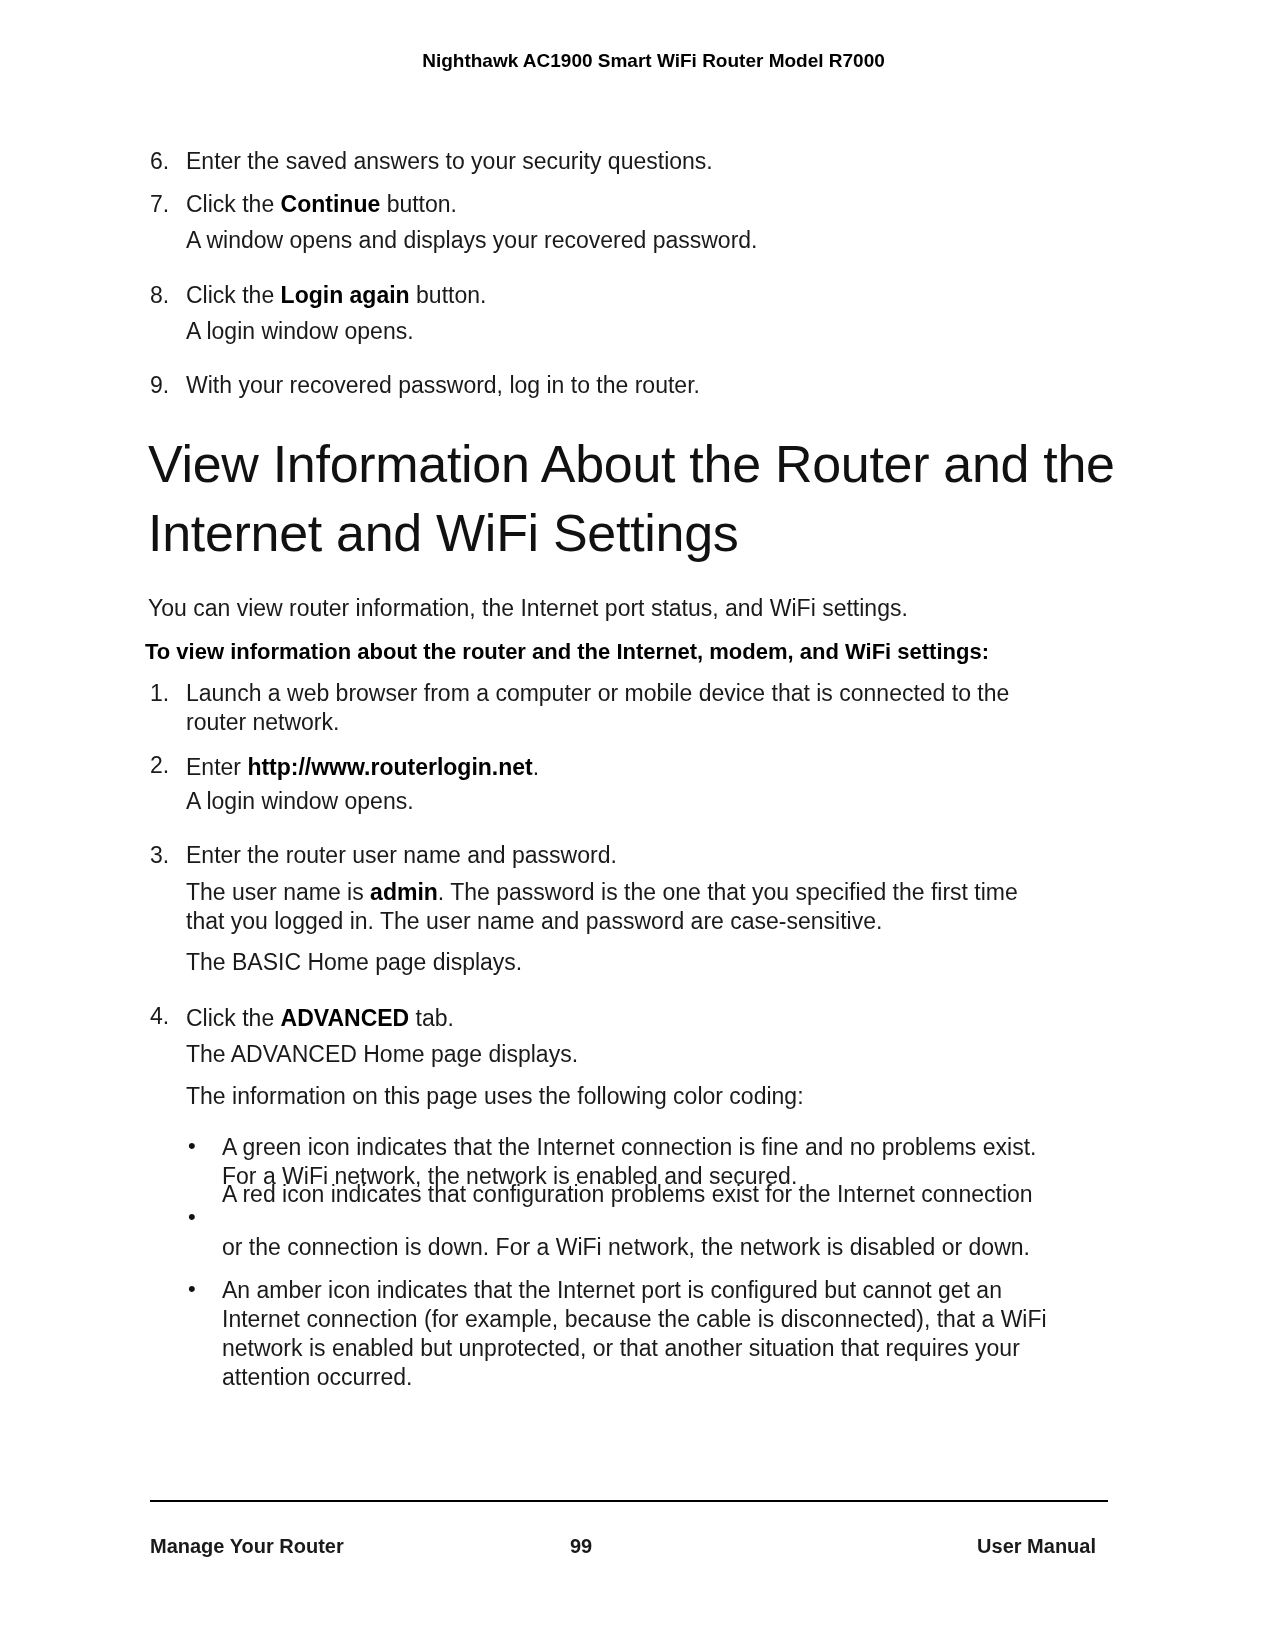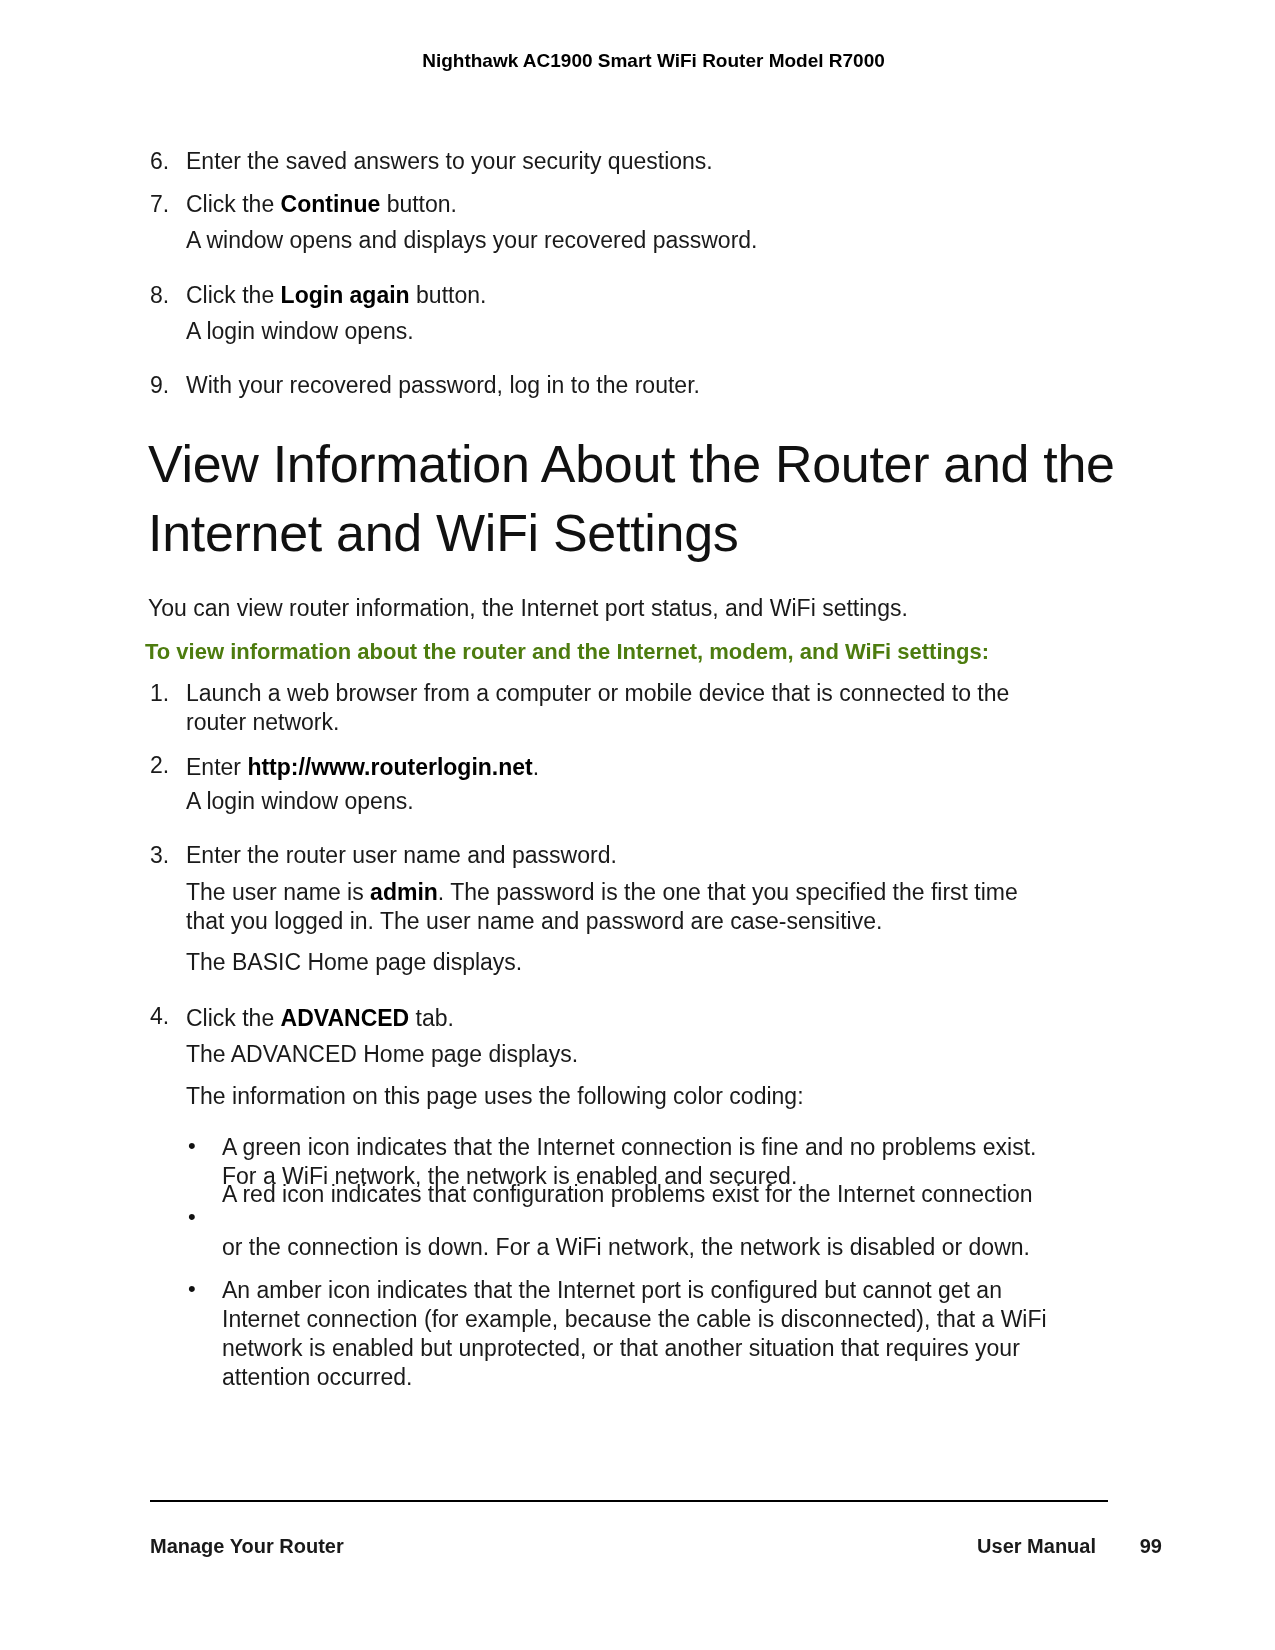--- a/index.html
+++ b/index.html
@@ -10,21 +10,21 @@
          font-weight: bold; font-size: 19px; color: #000; padding-left: 16px; }
   .body-text { font-size: 23px; line-height: 30px; color: #1a1a1a; white-space: nowrap; text-align: center; }
   .num { position: absolute; left: 150px; width: 36px; font-size: 23px; line-height: 30px; color: #1a1a1a; }
   .step { position: absolute; left: 186px; }
   .sub { position: absolute; left: 186px; }
   .bullet-dot { position: absolute; left: 188px; font-size: 22px; line-height: 30px; }
   .bullet-text { position: absolute; left: 222px; }
   b, .bold { font-weight: bold; color: #000; }
   .h1 { position: absolute; left: 148px; font-size: 52px; line-height: 58px; font-weight: normal;
         color: #111; letter-spacing: -0.3px; white-space: nowrap; }
-  .procedure { position: absolute; left: 145px; font-weight: bold; font-size: 22px; line-height: 30px; color: #4d7c0f; white-space: nowrap; }
+  .procedure { position: absolute; left: 145px; font-weight: bold; font-size: 22px; line-height: 30px; color: #000000; white-space: nowrap; }
   .footer-rule { position: absolute; left: 150px; width: 958px; top: 1500px; height: 2px; background: #000; }
   .footer { position: absolute; top: 1533px; font-size: 20px; line-height: 26px; color: #1a1a1a; font-weight: bold; }
 </style>
 </head>
 <body>
 
 <div class="abs running-header">Nighthawk AC1900 Smart WiFi Router Model R7000</div>
 
 <div>
   <div>
@@ -96,14 +96,14 @@
     <span class="bullet-dot" style="top:1274px">•</span>
     <span class="bullet-text body-text" style="top:1275px">An amber icon indicates that the Internet port is configured but cannot get an</span>
     <span class="bullet-text body-text" style="top:1304px">Internet connection (for example, because the cable is disconnected), that a WiFi</span>
     <span class="bullet-text body-text" style="top:1333px">network is enabled but unprotected, or that another situation that requires your</span>
     <span class="bullet-text body-text" style="top:1362px">attention occurred.</span>
   </li>
 </ul>
 
 <div class="footer-rule"></div>
 <span class="footer" style="left:150px">Manage Your Router</span>
-<span class="footer" style="left:0;width:1162px;text-align:right">99</span>
+<span class="footer" style="left:0;width:1162px;text-align:center">99</span>
 <span class="footer" style="right:179px;text-align:right">User Manual</span>
 
 </body></html>

